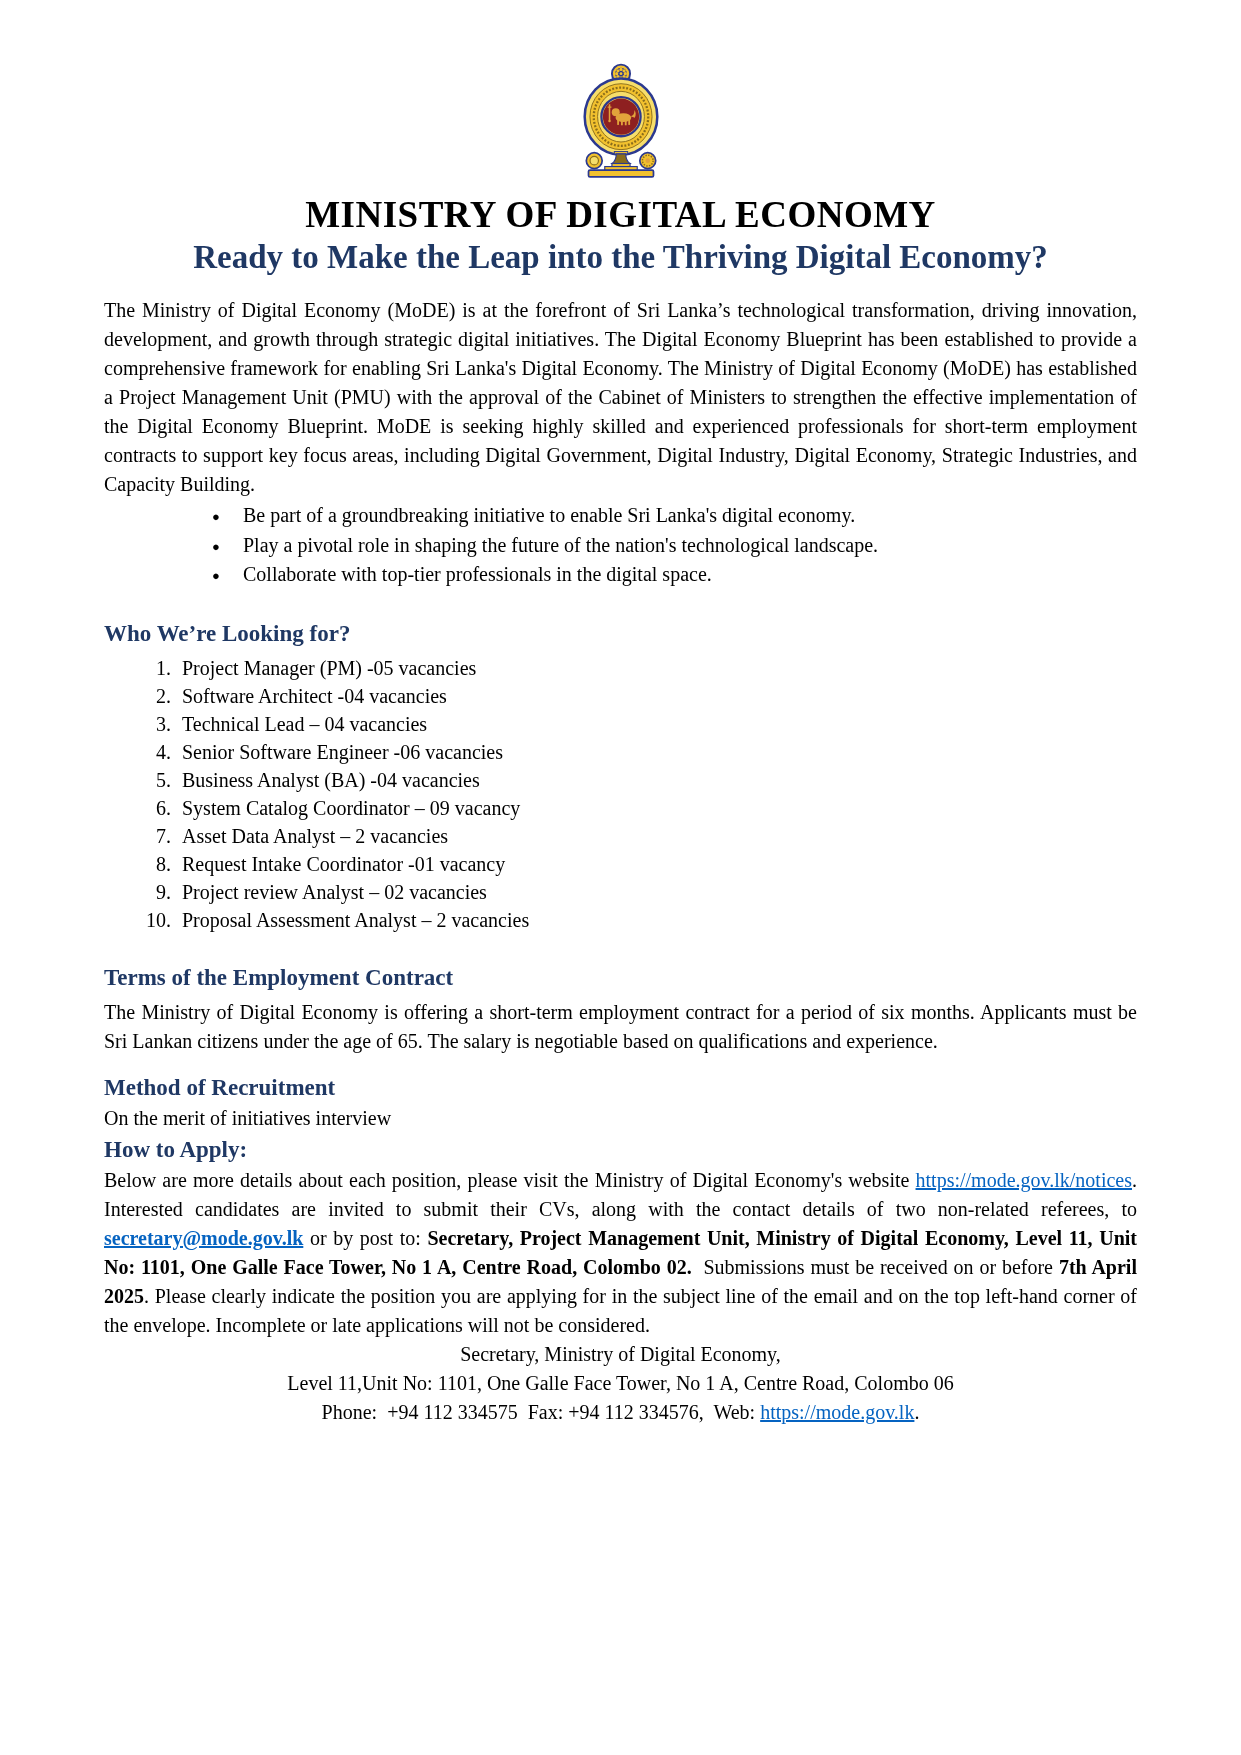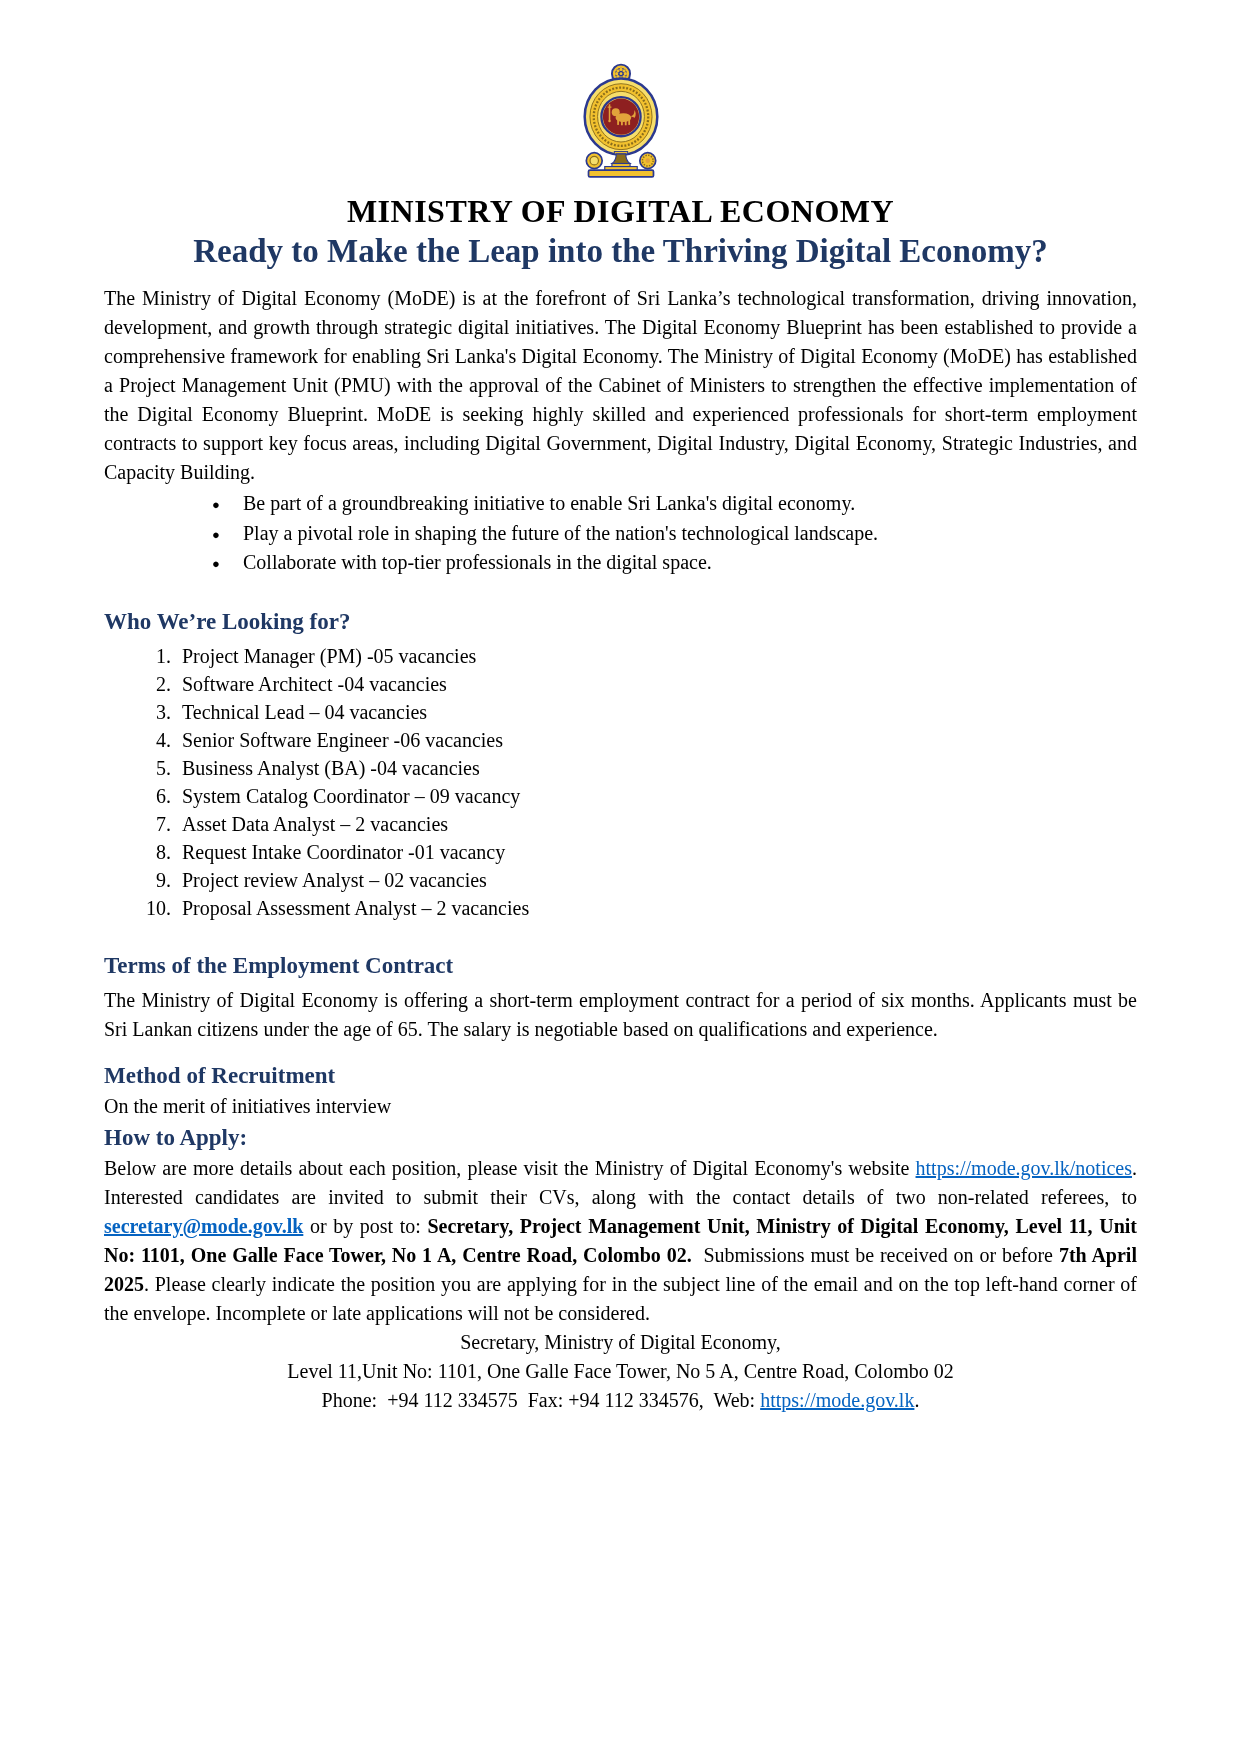--- a/index.html
+++ b/index.html
@@ -14,38 +14,38 @@
     min-height: 1755px;
     padding: 62px 104px 40px 104px;
     background: #ffffff;
   }
   .logo-wrap {
     text-align: center;
     margin: 0 auto 10px auto;
   }
   .page-title {
     text-align: center;
-    font-size: 32px;
+    font-size: 37px;
     font-weight: 700;
     color: #000000;
     letter-spacing: 0.5px;
     margin-top: 8px;
   }
   .headline {
     text-align: center;
     font-size: 33px;
     font-weight: 700;
     color: var(--heading-navy, #1F3864);
     margin-top: 3px;
   }
   .body-text {
     font-size: 20px;
     line-height: 29px;
     text-align: justify;
-    margin-top: 14px;
+    margin-top: 20px;
   }
   .section-heading {
     font-size: 23px;
     font-weight: 700;
     color: var(--heading-navy, #1F3864);
     margin-top: 31px;
     margin-bottom: 7px;
   }
   .section-heading.tight-top { margin-top: 19px; margin-bottom: 3px; }
   .section-heading.tight-both { margin-top: 4px; margin-bottom: 3px; }
@@ -188,17 +188,17 @@
   <p class="body-text" style="margin-top:0">The Ministry of Digital Economy is offering a short-term employment contract for a period of six months. Applicants must be Sri Lankan citizens under the age of 65. The salary is negotiable based on qualifications and experience.</p>
 
   <h2 class="section-heading tight-top">Method of Recruitment</h2>
   <div class="plain-line">On the merit of initiatives interview</div>
 
   <h2 class="section-heading tight-both">How to Apply:</h2>
   <p class="body-text" style="margin-top:0"><span>Below are more details about each position, please visit the Ministry of Digital Economy's website </span><a href="#" class="link">https://mode.gov.lk/notices</a><span>. Interested candidates are invited to submit their CVs, along with the contact details of two non-related referees, to </span><a href="#" class="link bold">secretary@mode.gov.lk</a><span> or by post to: </span><b>Secretary, Project Management Unit, Ministry of Digital Economy, Level 11, Unit No: 1101, One Galle Face Tower, No 1 A, Centre Road, Colombo 02.</b><span class="presp">  Submissions must be received on or before </span><b>7th April 2025</b><span>. Please clearly indicate the position you are applying for in the subject line of the email and on the top left-hand corner of the envelope. Incomplete or late applications will not be considered.</span></p>
 
   <div class="footer">
     <div>Secretary, Ministry of Digital Economy,</div>
-    <div>Level 11,Unit No: 1101, One Galle Face Tower, No 5 A, Centre Road, Colombo 02</div>
+    <div>Level 11,Unit No: 1101, One Galle Face Tower, No 1 A, Centre Road, Colombo 06</div>
     <div><span class="presp">Phone:  +94 112 334575  Fax: +94 112 334576,  Web: </span><a href="#" class="link">https://mode.gov.lk</a><span>.</span></div>
   </div>
 
 </div>
 
 </body></html>

